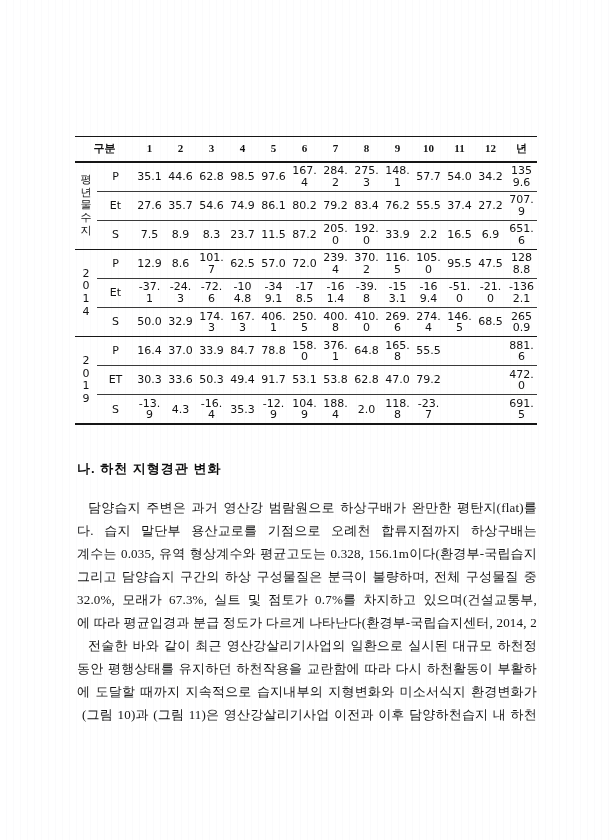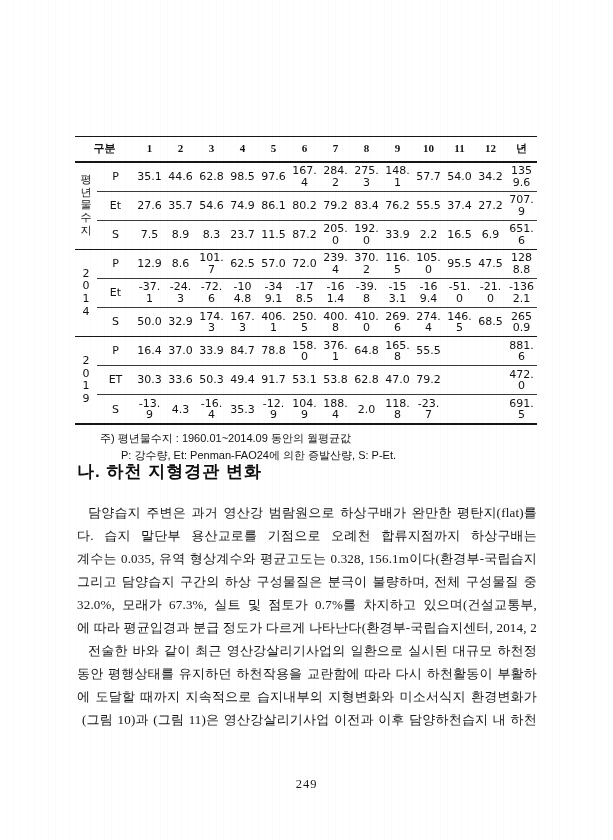--- a/index.html
+++ b/index.html
@@ -42,21 +42,21 @@
   }
   tr.sub > td{border-top:1px solid #3a3a3a;}
   tr.group-start > th,
   tr.group-start > td{border-top:1.9px solid #161616;}
   
   .notes{margin:5px 0 0 25px;font-size:11px;color:#111;line-height:1.55;}
   .note:nth-child(2){padding-left:21px;}
   
   .text-section{position:absolute;top:460px;left:77px;width:460px;}
   .section-heading{
-    font-size:17px;font-weight:bold;color:#0e0e0e;margin:0 0 18px 0;
+    font-size:13px;font-weight:bold;color:#0e0e0e;margin:0 0 18px 0;
     letter-spacing:1px;
   }
   .body-text{font-family:"Liberation Serif","DejaVu Serif",serif;
     font-size:13px;color:#141414;}
   .body-line{
     line-height:23px;height:23px;overflow:hidden;white-space:nowrap;
     letter-spacing:0.2px;
   }
   .body-line.justify{
     white-space:normal;text-align:justify;text-align-last:justify;
@@ -265,37 +265,32 @@
             <td>188.4</td>
             <td>2.0</td>
             <td>118.8</td>
             <td>-23.7</td>
             <td></td>
             <td></td>
             <td>691.5</td>
           </tr>
         </tbody>
     </table>
-    <div class="notes" id="wb-notes">
-        <div class="note">주) 평년물수지 : 1960.01~2014.09 동안의 월평균값</div>
-        <div class="note">P: 강수량, Et: Penman-FAO24에 의한 증발산량, S: P-Et.</div>
-      </div>
   </div>
 
   <div class="text-section">
     <h2 class="section-heading">나. 하천 지형경관 변화</h2>
     <div class="body-text" id="body-text">
         <div class="body-line justify indent">담양습지 주변은 과거 영산강 범람원으로 하상구배가 완만한 평탄지(flat)를 이루고 있</div>
         <div class="body-line justify">다. 습지 말단부 용산교로를 기점으로 오례천 합류지점까지 하상구배는 1/530~1/340, 조도</div>
         <div class="body-line justify">계수는 0.035, 유역 형상계수와 평균고도는 0.328, 156.1m이다(환경부-국립습지센터, 2014).</div>
         <div class="body-line justify">그리고 담양습지 구간의 하상 구성물질은 분극이 불량하며, 전체 구성물질 중 자갈이</div>
         <div class="body-line justify">32.0%, 모래가 67.3%, 실트 및 점토가 0.7%를 차지하고 있으며(건설교통부, 2005), 식생유형</div>
         <div class="body-line">에 따라 평균입경과 분급 정도가 다르게 나타난다(환경부-국립습지센터, 2014, 2009).</div>
         <div class="body-line justify indent">전술한 바와 같이 최근 영산강살리기사업의 일환으로 실시된 대규모 하천정비사업은 그</div>
         <div class="body-line justify">동안 평행상태를 유지하던 하천작용을 교란함에 따라 다시 하천활동이 부활하여 동적평행</div>
         <div class="body-line justify">에 도달할 때까지 지속적으로 습지내부의 지형변화와 미소서식지 환경변화가 일어날 것으</div>
         <div class="body-line justify indent-sm">(그림 10)과 (그림 11)은 영산강살리기사업 이전과 이후 담양하천습지 내 하천경관변화</div>
       </div>
   </div>
 
-  <div class="page-number">249</div>
 
 </div>
 
 </body></html>

